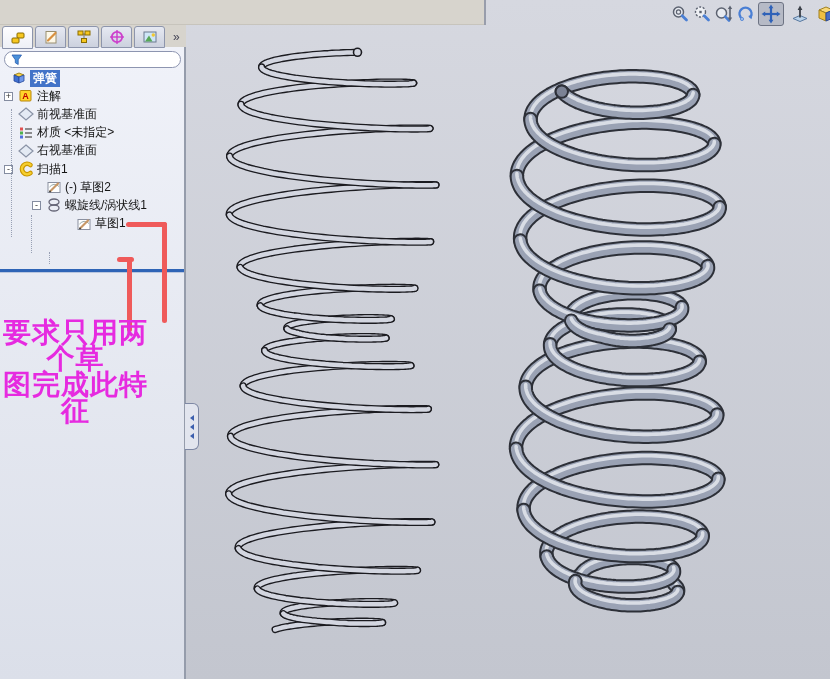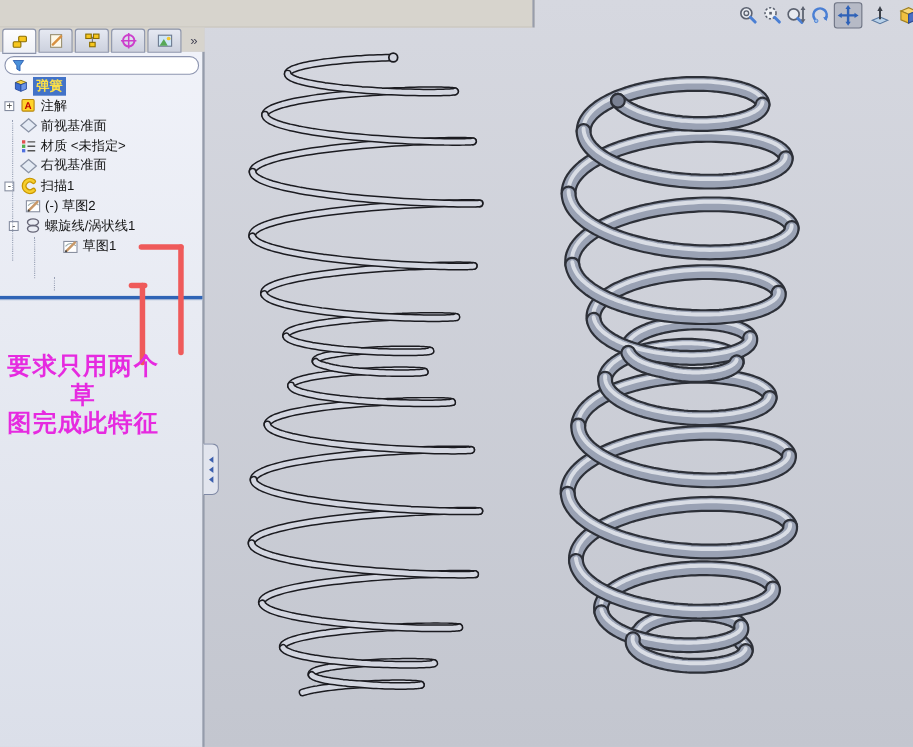--- a/index.html
+++ b/index.html
@@ -28,32 +28,32 @@
         background:linear-gradient(#e6e9f2,#ccd1de);display:flex;align-items:center;justify-content:center}
   .ptab.active{background:linear-gradient(#fdfdff,#eef0f6);height:21px}
   .pmore{margin-left:6px;font-size:12px;color:#445;display:flex;align-items:center}
   .panel{position:absolute;left:0;top:47px;width:184px;height:632px;
          background:linear-gradient(#f0f2f9,#dbdfe9);border-right:2px solid #959cab;z-index:3}
   .filterpill{position:absolute;left:4px;top:4px;width:170px;height:15px;border:1px solid #8d95b0;
               border-radius:9px;background:#fff;display:flex;align-items:center;padding-left:5px}
   .filterpill input{border:none;outline:none;flex:1;height:11px;font-size:11px;background:transparent}
   .tree{position:absolute;left:0;top:22px;width:184px}
   .trow{display:flex;align-items:center;height:18.2px;font-size:12px;color:#141414;padding-left:4px;white-space:nowrap}
-  .trow.lvl2{padding-left:8px}
-  .trow.lvl3{padding-left:42px}
+  .trow.lvl2{padding-left:32px}
+  .trow.lvl3{padding-left:62px}
   .expbox{width:9px;height:9px;box-sizing:border-box;border:1px solid #848ca0;background:#fff;
           font-size:9px;line-height:7px;text-align:center;margin-right:4px;color:#333;flex:none}
   .expspace{width:13px;flex:none}
   .ticon{width:17px;height:16px;margin-right:3px;flex:none;display:flex;align-items:center;justify-content:center}
-  .tsel{background:#4273c8;color:#fde047;font-weight:bold;padding:0 3px}
+  .tsel{background:#4273c8;color:#ffffff;font-weight:bold;padding:0 3px}
   .guide{position:absolute;border-left:1px dotted #98a0b4}
   .rollback{position:absolute;left:0;top:222px;width:184px;height:3px;background:#2f64b6;box-shadow:0 1px 0 #b9c6df}
   
   .callout{position:absolute;border-radius:2.5px}
-  .ann{position:absolute;left:0;top:273px;width:151px;text-align:center;font-size:22px;
+  .ann{position:absolute;left:0;top:273px;width:151px;text-align:center;font-size:28px;
        font-weight:bold;line-height:26px;letter-spacing:1px}
   
   .handle{position:absolute;left:185px;top:403px;width:13px;height:45px;background:#e2e5ee;
           border:1px solid #7e88a4;border-left:none;border-radius:0 6px 6px 0;z-index:6;
           display:flex;flex-direction:column;align-items:center;justify-content:center;gap:3px}
   .handle i{width:0;height:0;border-top:3px solid transparent;border-bottom:3px solid transparent;
             border-right:4px solid #3c5fae}
   svg{display:block}
 </style>
 </head>

